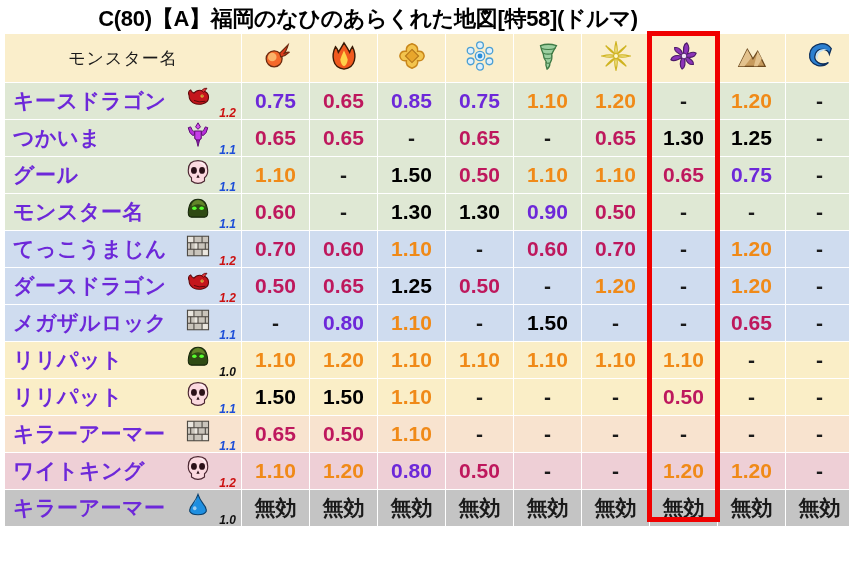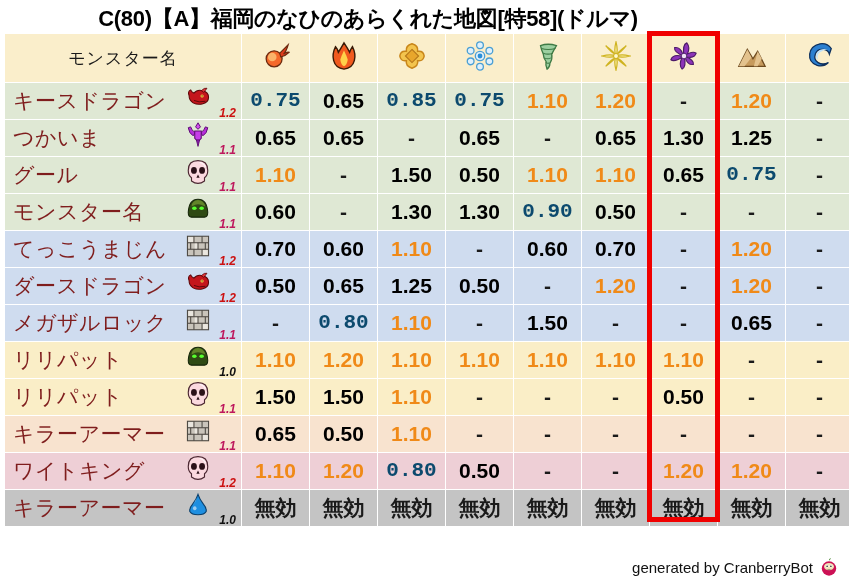--- a/index.html
+++ b/index.html
@@ -54,56 +54,56 @@
 
   
   .name-cell {
     height: 36px;
     vertical-align: middle;
     position: relative;
     padding-left: 8px !important;
   }
   .mname {
     font-size: 21px;
-    font-weight: normal;
-    color: #7f1d1d;
+    font-weight: bold;
+    color: #6d28d9;
     letter-spacing: 0.5px;
     line-height: 36px;
     display: inline-block;
   }
   .mon-ico {
     position: absolute;
     right: 30px; top: 2px;
     width: 26px; height: 26px;
     line-height: 26px;
     text-align: center;
   }
   .mon-mult {
     position: absolute;
     right: 5px; bottom: 0px;
     font-size: 12px;
     font-weight: bold;
     line-height: 12px;
     font-style: italic;
   }
   .m12 { color: #cc1111; }
-  .m11 { color: #be185d; margin-top: 16px; }
+  .m11 { color: #1d4ed8; margin-top: 16px; }
   .m10 { color: #111111; text-align: center; }
 
   
   .d-cell {
     height: 36px;
     text-align: center;
     vertical-align: middle;
     font-size: 21px;
     font-weight: bold;
     line-height: 36px;
   }
-  .v-lblue { color: #0c4a6e; font-family: Liberation Mono, monospace; }
-  .v-dblue { color: #000000; }
+  .v-lblue { color: #6d28d9; }
+  .v-dblue { color: #be185d; }
   .v-orange{ color: #f08a18; }
   .v-red   { color: #000000; }
   .v-dash  { color: #1a1a1a; }
   .v-black { color: #1a1a1a; text-align: center; }
 
   
   .bg-g  { background: #dfe8d4; }
   .bg-b  { background: #cfdcef; }
   .bg-y  { background: #faeec7; }
   .bg-p  { background: #f8e3cf; }
@@ -493,28 +493,13 @@
           <td class="d-cell bg-s v-black">無効</td>
           <td class="d-cell bg-s v-black">無効</td>
           <td class="d-cell bg-s v-black">無効</td>
           <td class="d-cell bg-s v-black">無効</td>
         </tr>
       </tbody>
   </table>
 
   <div id="hl-box" style="left: 647px; top: 31px; width: 73px; height: 491px; border-color: rgb(240, 0, 0);"></div>
 
-  <div id="footer">
-    <span>generated by CranberryBot</span>
-    <span>
-      <svg width="20" height="20" viewBox="0 0 20 20">
-        <path d="M10 3 Q10.5 1 12 1.3 Q11 2.5 10.6 3.4Z" fill="#3a7d22"></path>
-        <circle cx="10" cy="11.5" r="7.2" fill="#cc1155"></circle>
-        <ellipse cx="10" cy="9.6" rx="5" ry="3.6" fill="#f2e2b6"></ellipse>
-        <circle cx="8.1" cy="9.2" r="1.35" fill="#ffffff"></circle>
-        <circle cx="11.9" cy="9.2" r="1.35" fill="#ffffff"></circle>
-        <circle cx="8.1" cy="9.3" r="0.8" fill="#111"></circle>
-        <circle cx="11.9" cy="9.3" r="0.8" fill="#111"></circle>
-        <path d="M7.4 12.1 Q10 14.4 12.6 12.1 Q10 13.2 7.4 12.1Z" fill="#111"></path>
-      </svg>
-    </span>
-  </div>
 </div>
 
 </body></html>

